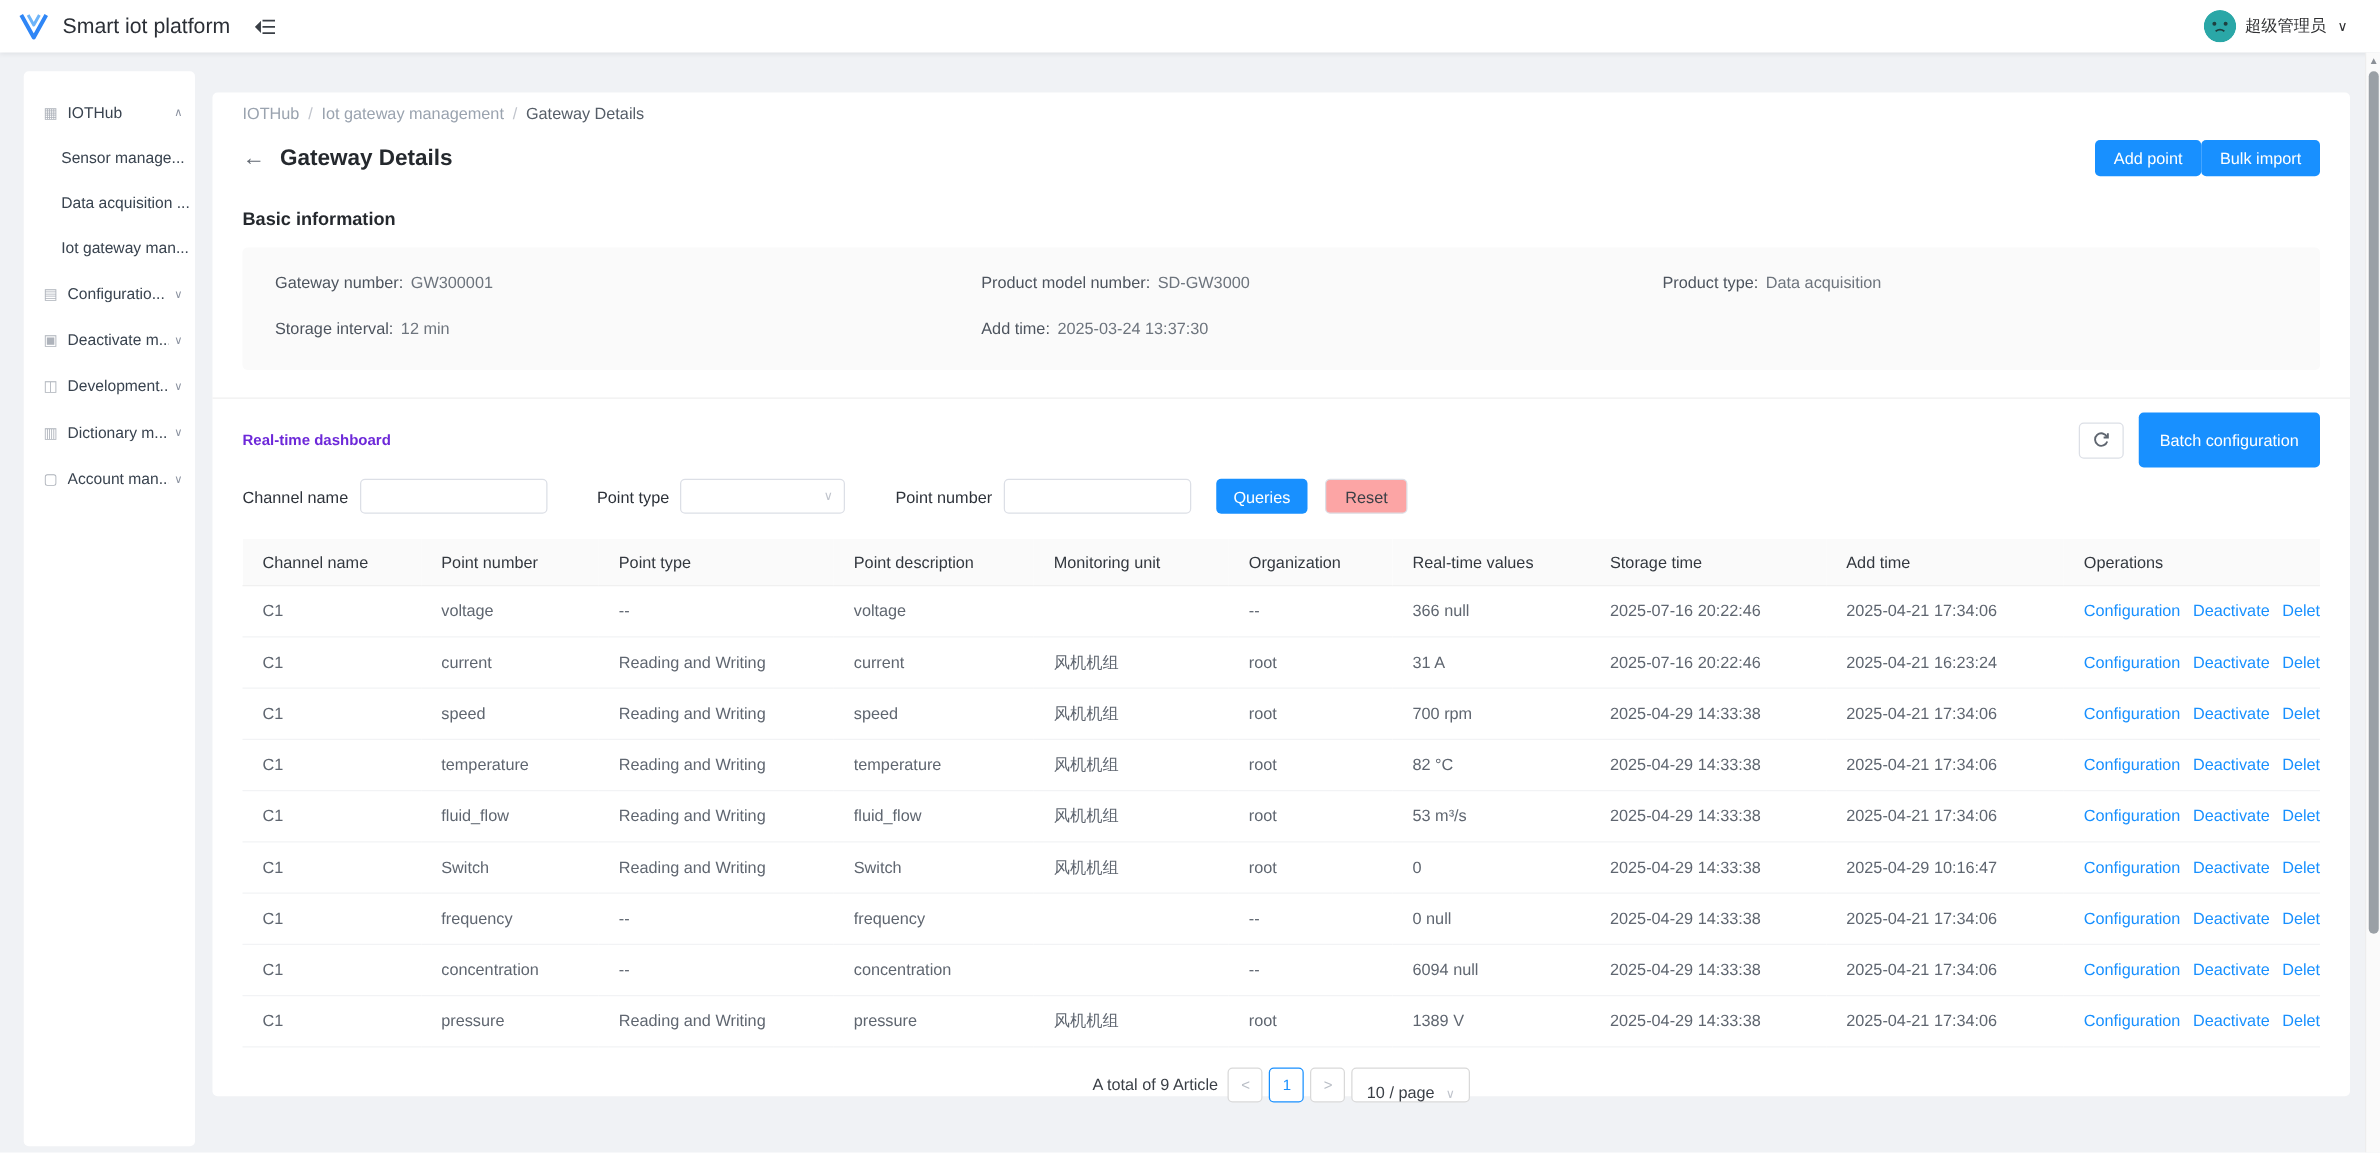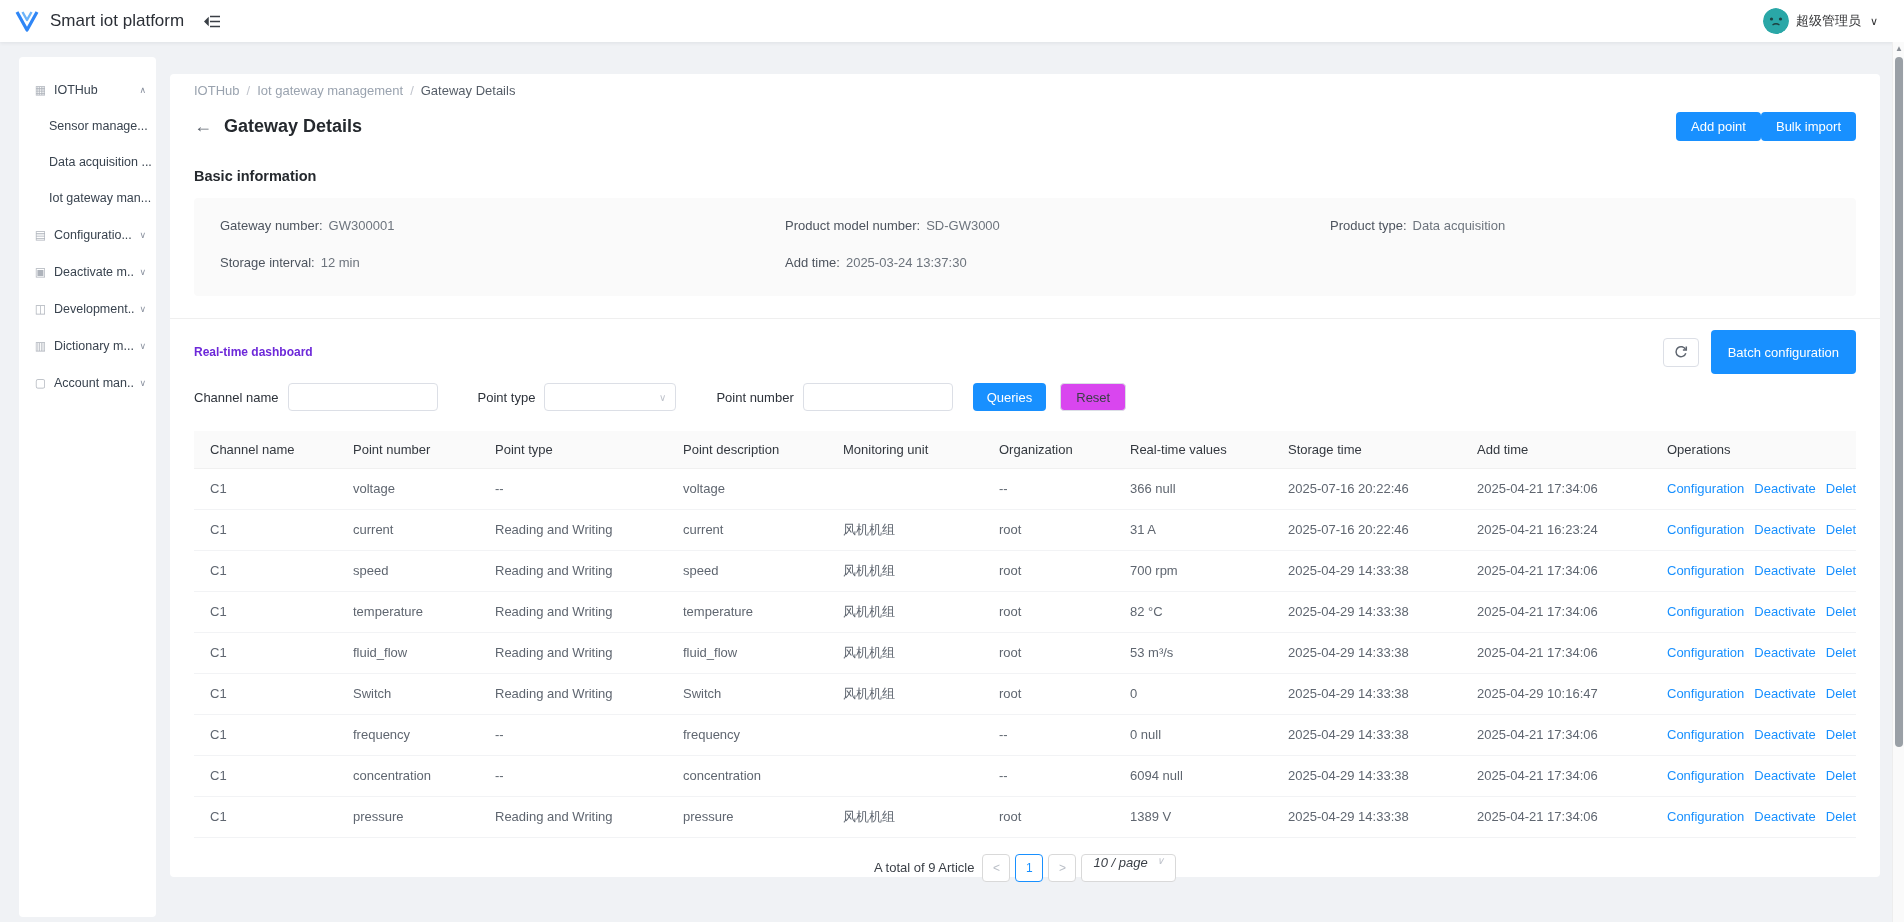--- a/index.html
+++ b/index.html
@@ -41,21 +41,21 @@
   .breadcrumb .crumb { cursor:pointer; }
   .breadcrumb .sep { margin:0 7px; color:#c0c4cc; }
   .breadcrumb .crumb.last { color:#565e68; }
 
   .title-row { margin-top:12px; display:flex; align-items:center; height:30px; }
   .back-arrow { font-size:18px; color:#5f6670; margin-right:12px; cursor:pointer; line-height:1; }
   .page-title { font-size:18px; font-weight:bold; color:#25292e; }
   .title-actions { margin-left:auto; display:flex; gap:0; }
   .btn { border:none; border-radius:4px; font-size:13px; cursor:pointer; font-family:inherit; }
   .btn-primary { background:#1890ff; color:#fff; height:29px; padding:0 15px; }
-  .btn-plain { background:#d946ef; color:#3a3f46; height:29px; padding:0 15px; border:1px solid #dcdfe6; }
+  .btn-plain { background:#fca5a5; color:#3a3f46; height:29px; padding:0 15px; border:1px solid #dcdfe6; }
 
   .section-title { margin-top:27px; font-size:14.5px; font-weight:bold; color:#25292e; }
   .info-panel {
     margin-top:14px; background:#fafafa; border-radius:4px; padding:20px 26px 4px;
     display:grid; grid-template-columns:565px 545px auto; font-size:13px;
   }
   .info-field { margin-bottom:22px; }
   .info-label { color:#4d545e; }
   .info-value { color:#6d747d; margin-left:6px; }
 
@@ -85,21 +85,21 @@
     height:41px; color:#5f6670; padding:0 8px 0 16px; border-bottom:1px solid #f2f3f5;
     white-space:nowrap; overflow:hidden;
   }
   .op-link { color:#1890ff; margin-right:10px; cursor:pointer; }
   .op-link:last-child { margin-right:0; }
 
   .pagination { margin-top:16px; display:flex; align-items:center; justify-content:center; gap:5px; font-size:13px; color:#3a3f46; }
   .pg-total { margin-right:3px; }
   .pg-btn { width:28px; height:28px; border:1px solid #d9d9d9; border-radius:4px; background:#fff; display:flex; align-items:center; justify-content:center; color:#b9bec6; font-size:12px; cursor:pointer; }
   .pg-btn.current { border-color:#1890ff; color:#1890ff; }
-  .pg-size { height:28px; border:1px solid #d9d9d9; border-radius:4px; background:#fff; padding:0 11px; display:flex; align-items:flex-start; gap:9px; cursor:pointer;font-style:italic; }
+  .pg-size { height:28px; border:1px solid #d9d9d9; border-radius:4px; background:#fff; padding:0 11px; display:flex; align-items:flex-end; gap:9px; cursor:pointer; }
 
   
   .scroll-track { position:absolute; right:0; top:42px; width:12px; height:880px; background:#fafafa; border-left:1px solid #ededed; z-index:30; }
   .scroll-up { position:absolute; top:1px; left:0; width:12px; height:12px; color:#8a8f96; font-size:8px; text-align:center; line-height:12px; }
   .scroll-thumb { position:absolute; top:15px; left:2px; width:8px; height:690px; background:#9aa0a6; border-radius:4px; }
 </style>
 </head>
 <body>
 
 <div class="topbar">

